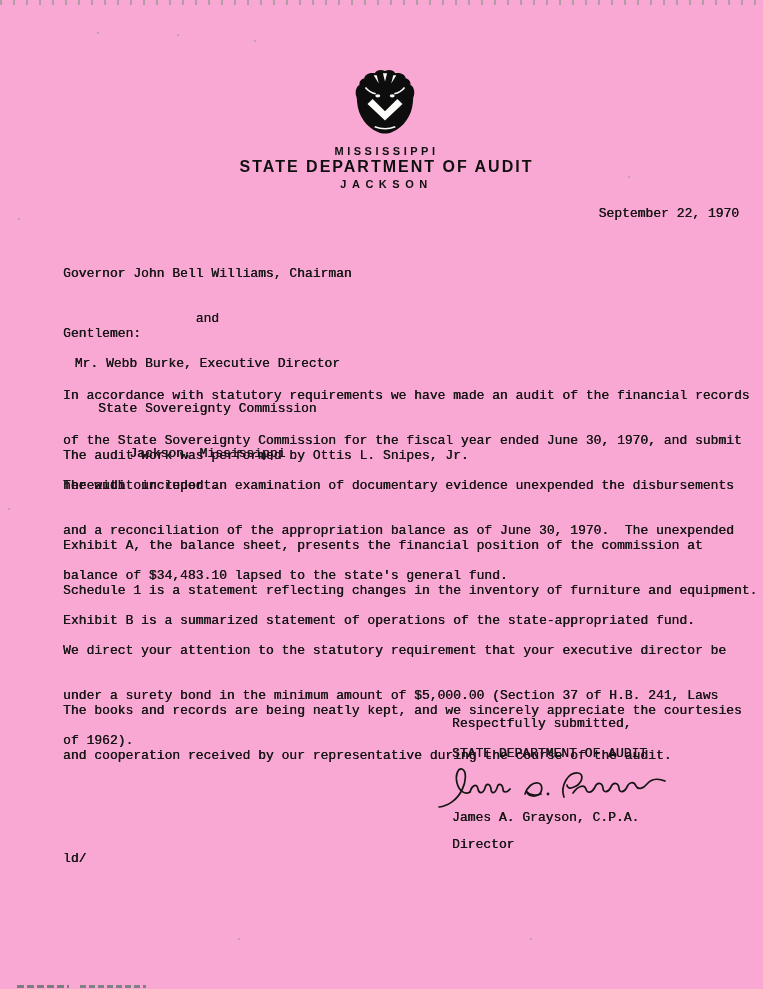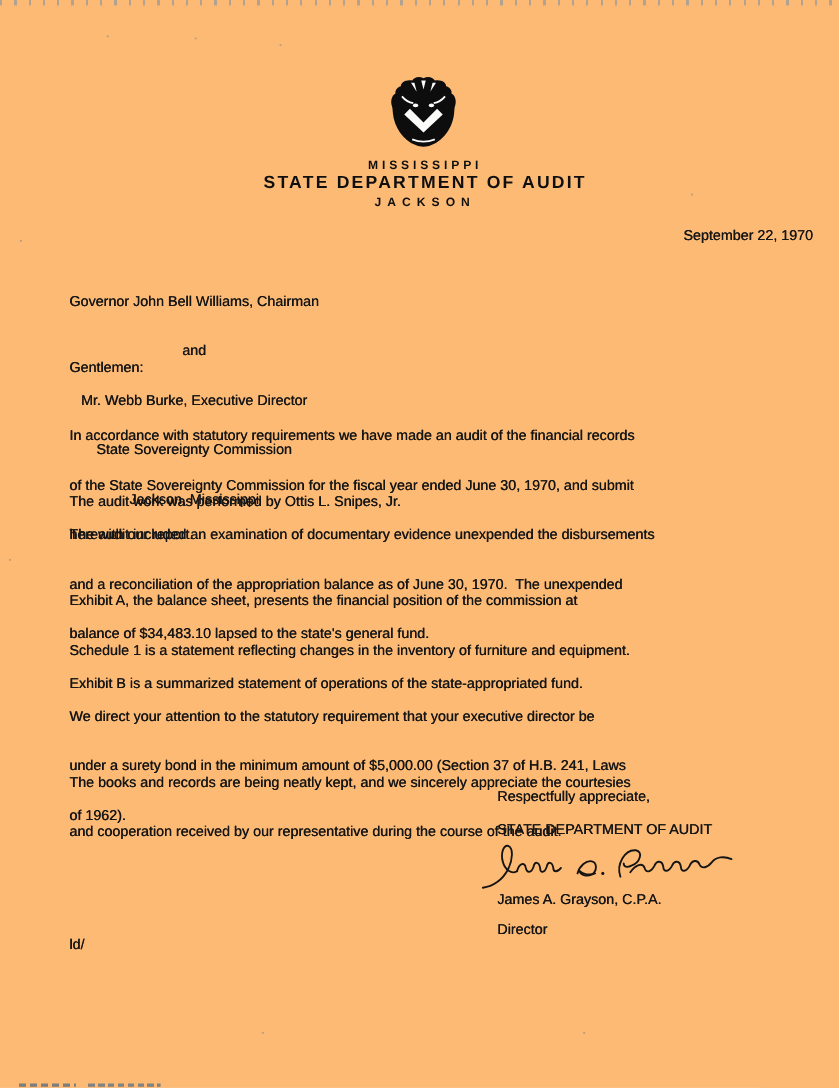--- a/index.html
+++ b/index.html
@@ -1,26 +1,26 @@
 <!DOCTYPE html>
 <html><head>
 <meta charset="utf-8">
 <style>
   html,body{margin:0;padding:0;background:#e8e8e8;}
   .page{
     position:relative;width:763px;height:989px;margin:0 auto;
-    background:#fdba74;overflow:hidden;color:#161616;
+    background:#f9a8d4;overflow:hidden;color:#161616;
   }
   .top-ticks{
     position:absolute;top:0;left:0;right:0;height:5px;
     background:repeating-linear-gradient(90deg,#9a9a9a 0 2px,transparent 2px 13px);
     opacity:.75;
   }
   .mono{
-    font-family:Liberation Sans, sans-serif;
+    font-family:Liberation Mono, monospace;
     font-size:13px;line-height:15px;white-space:pre;
     text-shadow:0.35px 0 0 currentColor;
   }
   .lh{
     position:absolute;left:0;width:100%;text-align:center;
     font-family:"Liberation Sans","DejaVu Sans",sans-serif;font-weight:bold;color:#0f0f0f;
     transform:translateX(5px);
   }
   .lh1{top:145px;font-size:11px;letter-spacing:3.5px;}
   .lh2{top:158px;font-size:16px;letter-spacing:2px;}
@@ -120,21 +120,21 @@
     <div>We direct your attention to the statutory requirement that your executive director be</div>
     <div>under a surety bond in the minimum amount of $5,000.00 (Section 37 of H.B. 241, Laws</div>
     <div>of 1962).</div>
   </div>
 
   <div class="mono para p8">
     <div>The books and records are being neatly kept, and we sincerely appreciate the courtesies</div>
     <div>and cooperation received by our representative during the course of the audit.</div>
   </div>
 
-  <div class="mono close1">Respectfully appreciate,</div>
+  <div class="mono close1">Respectfully submitted,</div>
   <div class="mono close2">STATE DEPARTMENT OF AUDIT</div>
 
   <div class="signature">
     <svg width="232" height="48" viewBox="0 0 232 48" xmlns="http://www.w3.org/2000/svg">
       <g stroke="#151515" stroke-width="1.7" fill="none" stroke-linecap="round">
         <path d="M3 44 C12 43 21 37 26 27 C30 19 31 8 26 6 C22 5 19 12 21 20 C23 28 29 32 34 29"></path>
         <path d="M34 29 C36 22 41 20 42 26 C43 31 47 31 49 25 C50 20 54 20 55 26 C55 31 59 31 61 25 C62 20 66 20 67 26 C67 30 71 30 74 26"></path>
         <path d="M89 31 C91 24 97 19 102 20 C107 21 107 29 102 32 C98 34 92 33 91 29"></path>
         <path d="M91 29 C94 32 100 33 105 31"></path>
         <path d="M128 34 C124 23 132 9 142 10 C149 11 146 21 138 24 C134 26 131 25 131 22"></path>

